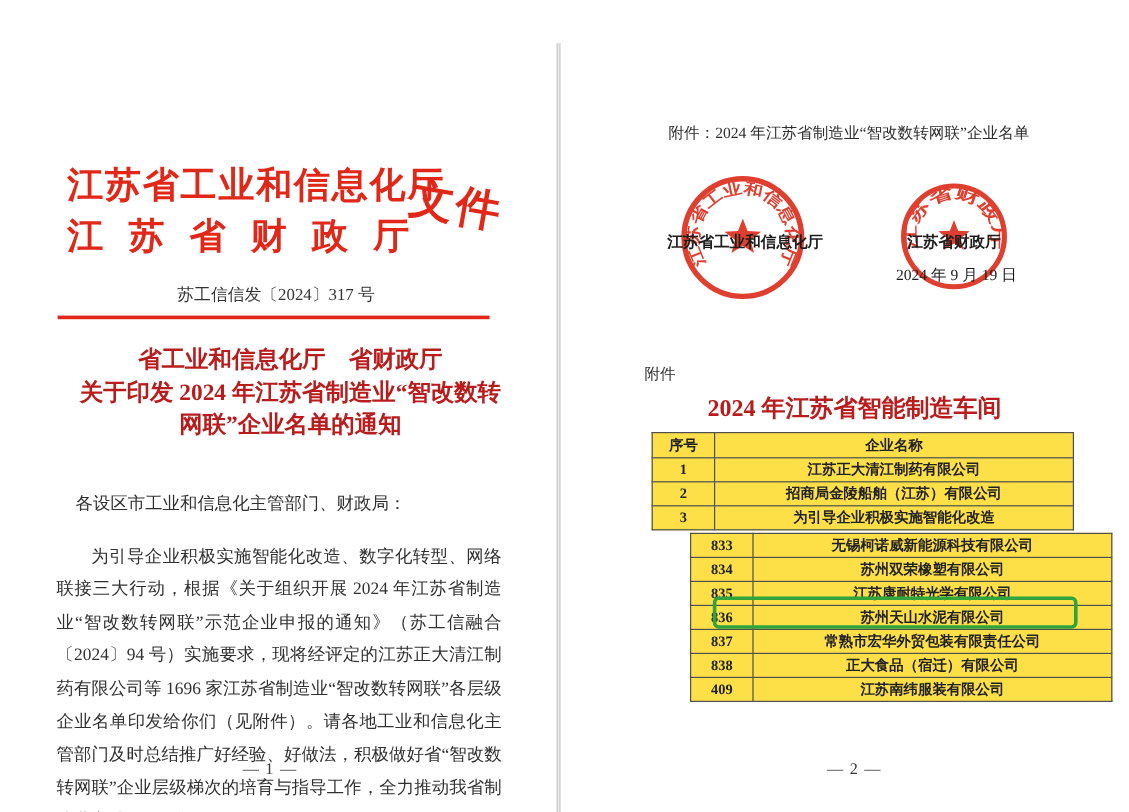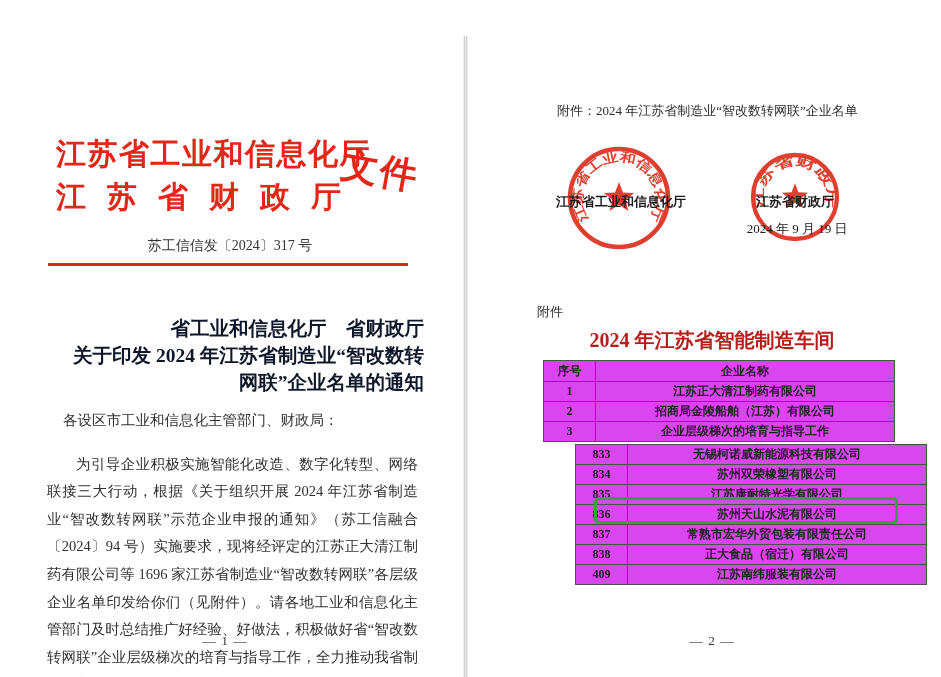--- a/index.html
+++ b/index.html
@@ -15,40 +15,40 @@
     background:linear-gradient(to right,#ffffff,#cfcfcf 30%,#ececec 50%,#cfcfcf 70%,#ffffff);
   }
 
   
   .red-head{color:#e12718;font-weight:bold;white-space:nowrap;}
   .head-line1{left:56px;top:134px;font-size:30px;letter-spacing:1.5px;}
   .head-line2{left:56px;top:177px;font-size:30px;letter-spacing:21px;}
   .wenjian{left:341px;top:146px;font-size:37px;transform:rotate(10deg);letter-spacing:2px;}
   .doc-number{left:80px;top:237px;width:300px;text-align:center;font-size:14px;color:#333;}
   .red-rule{left:48px;top:263px;width:360px;height:3px;background:#e12718;}
-  .p1-title{left:60px;top:315px;width:364px;text-align:right;font-size:19.5px;font-weight:bold;line-height:27px;color:#0f172a;}
+  .p1-title{left:60px;top:287px;width:364px;text-align:center;font-size:19.5px;font-weight:bold;line-height:27px;color:#b91c1c;}
   .p1-body{left:47px;top:391px;width:371px;font-size:14.5px;line-height:27.6px;text-align:justify;color:#303030;}
   .p1-body .para{text-indent:2em;margin:0;}
   .p1-body .salutation{margin:16px;}
   .page-num{font-size:13.5px;color:#3a3a3a;text-align:center;letter-spacing:1px;}
   .p1-num{left:75px;top:633px;width:300px;}
 
   
   .attach-note{left:557px;top:102px;font-size:13px;color:#2e2e2e;white-space:nowrap;}
   .seal{opacity:.92;}
   .seal-left{left:563px;top:142px;}
   .seal-right{left:747px;top:149px;}
   .seal-caption{font-size:13px;font-weight:bold;color:#1c1c1c;text-align:center;white-space:nowrap;z-index:4;}
   .cap-left{left:551px;top:193px;width:140px;}
   .cap-right{left:750px;top:193px;width:90px;}
   .seal-date{left:743px;top:220px;width:108px;font-size:13px;color:#1c1c1c;text-align:center;white-space:nowrap;z-index:4;}
   .attach-label{left:537px;top:303px;font-size:13px;color:#2e2e2e;}
   .p2-title{left:562px;top:327px;width:300px;text-align:center;font-size:20px;font-weight:bold;color:#b91c1c;}
 
-  table.roster{border-collapse:collapse;table-layout:fixed;width:352px;background:#d946ef;}
+  table.roster{border-collapse:collapse;table-layout:fixed;width:352px;background:#fde047;}
   table.roster td,table.roster th{
     border:1px solid #4f4f4f;font-size:12px;text-align:center;vertical-align:middle;
     padding:0;overflow:hidden;white-space:nowrap;color:#222;
   }
   table.roster th{font-weight:bold;height:20px;}
   table.roster td{height:19px;font-weight:600;}
   .col-no{width:52px;}
   .tbl-top{left:543px;top:360px;}
   .tbl-bottom{left:575px;top:444px;}
 
@@ -129,21 +129,21 @@
     <tr>
       <td>1</td>
       <td>江苏正大清江制药有限公司</td>
     </tr>
     <tr>
       <td>2</td>
       <td>招商局金陵船舶（江苏）有限公司</td>
     </tr>
     <tr>
       <td>3</td>
-      <td>企业层级梯次的培育与指导工作</td>
+      <td>为引导企业积极实施智能化改造</td>
     </tr>
   </tbody>
     </table>
 
   <table class="abs roster tbl-bottom">
     <colgroup>
         <col class="col-no">
         <col>
       </colgroup>
     <tbody>

